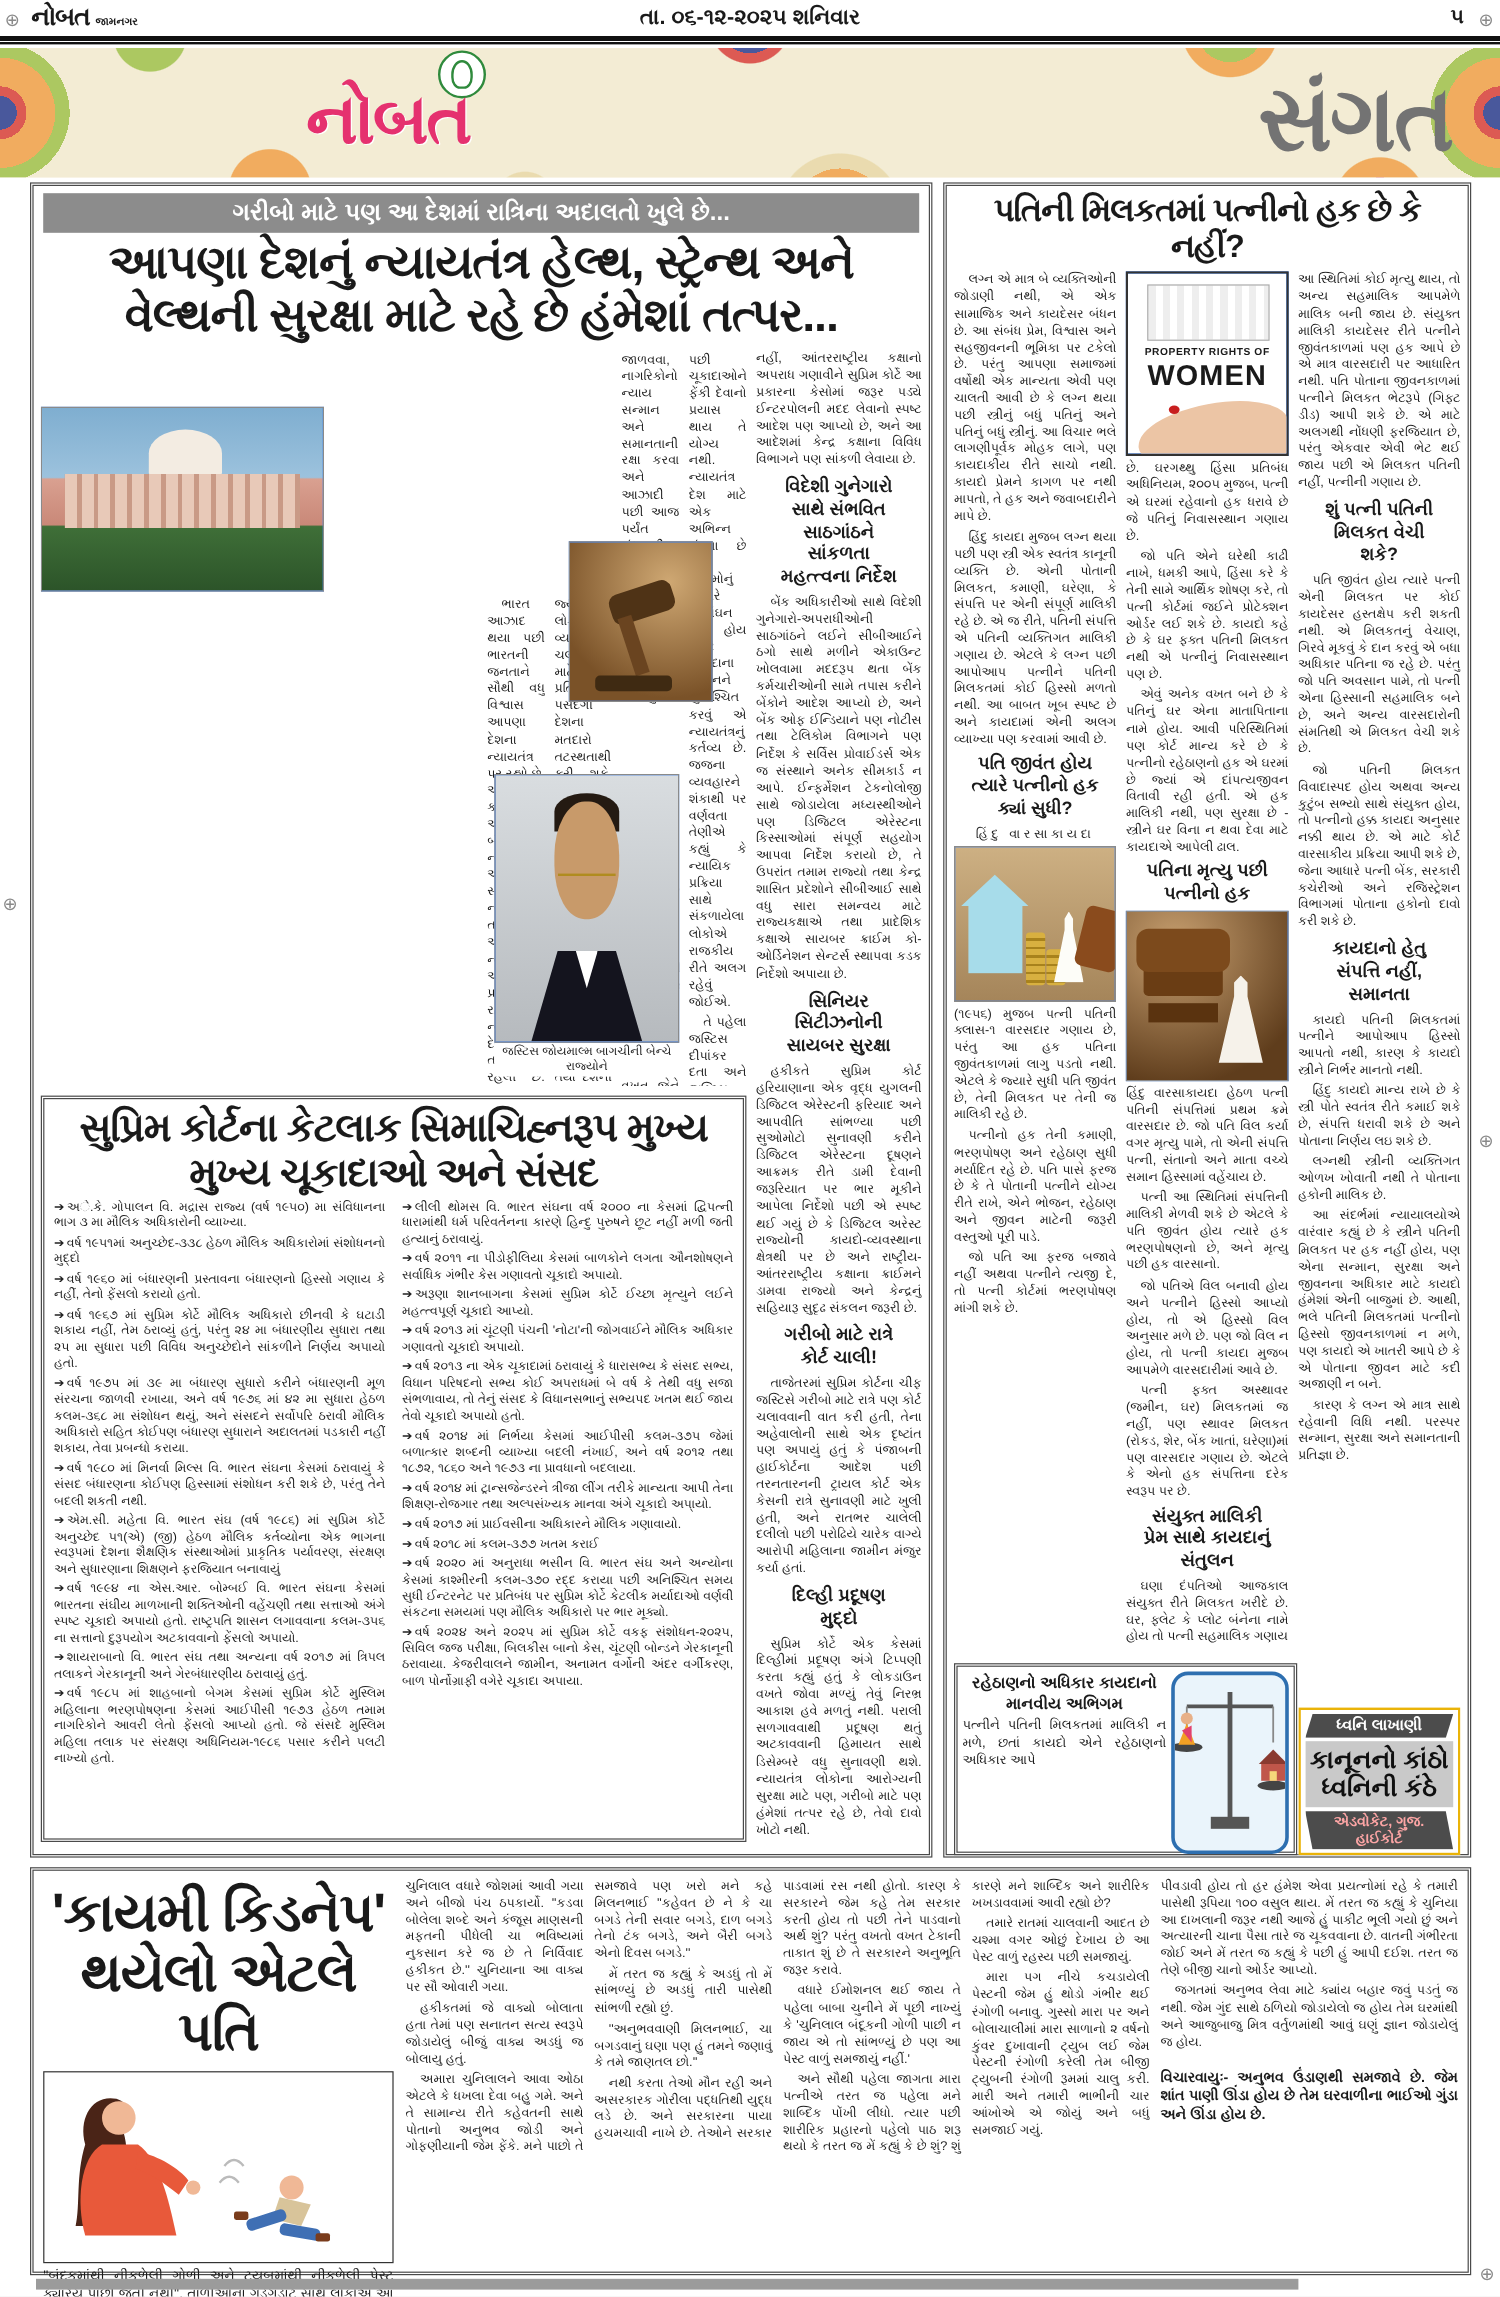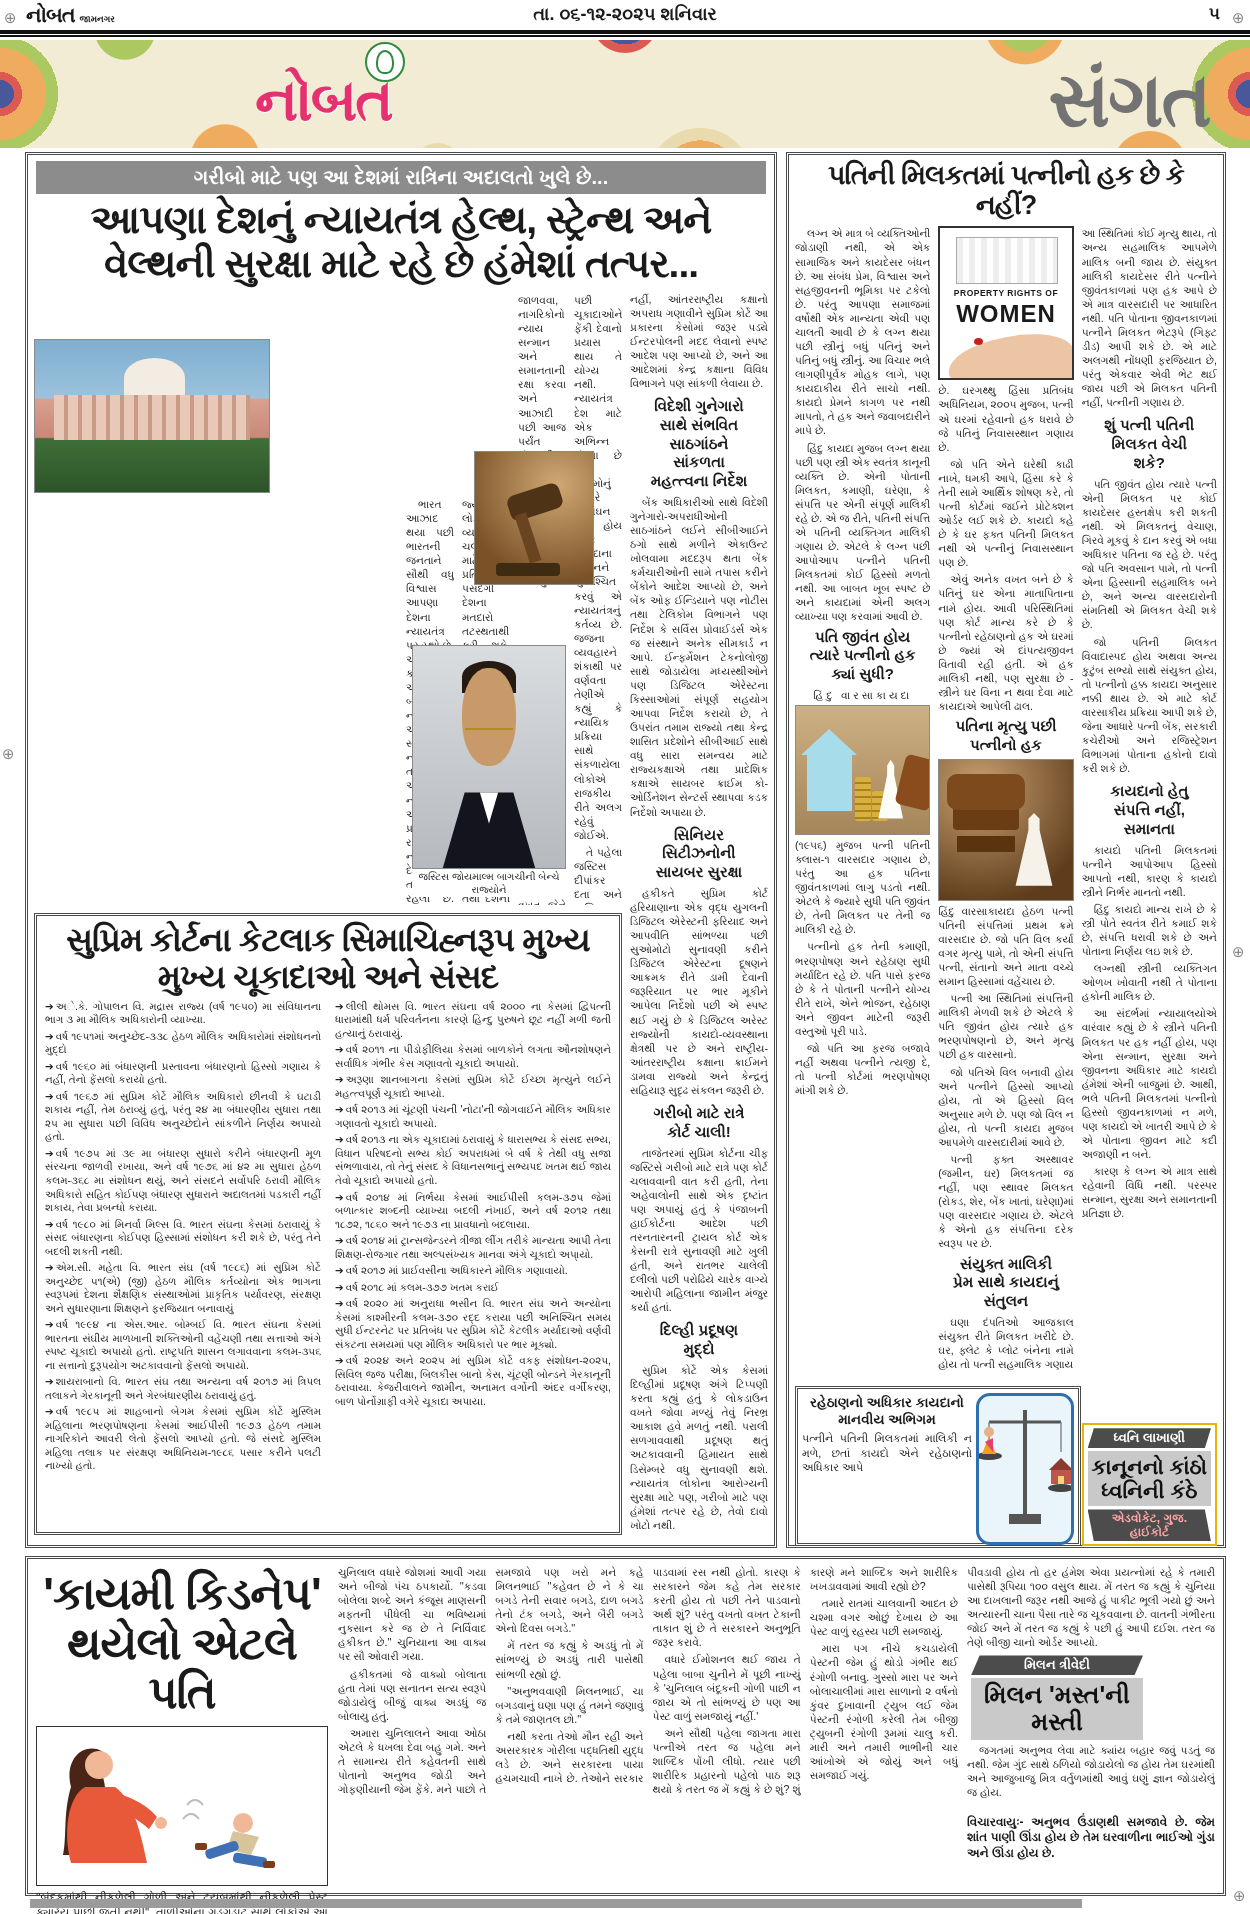--- a/index.html
+++ b/index.html
@@ -353,24 +353,20 @@
         <p class="bt">મેં તરત જ કહ્યું કે અડધું તો મેં સાંભળ્યું છે અડધું તારી પાસેથી સાંભળી રહ્યો છું.</p>
         <p class="bt">''અનુભવવાણી મિલનભાઈ, ચા બગડવાનું ઘણા પણ હું તમને જણાવું કે તમે જાણતલ છો.''</p>
         <p class="bt">નથી કરતા તેઓ મૌન રહી અને અસરકારક ગોરીલા પદ્ધતિથી યુદ્ધ લડે છે. અને સરકારના પાયા હચમચાવી નાખે છે. તેઓને સરકાર પાડવામાં રસ નથી હોતો. કારણ કે સરકારને જેમ કહે તેમ સરકાર કરતી હોય તો પછી તેને પાડવાનો અર્થ શું? પરંતુ વખતો વખત ટેકાની તાકાત શું છે તે સરકારને અનુભૂતિ જરૂર કરાવે.</p>
         <p class="bt">વધારે ઈમોશનલ થઈ જાય તે પહેલા બાબા ચુનીને મેં પૂછી નાખ્યું કે 'ચુનિલાલ બંદૂકની ગોળી પાછી ન જાય એ તો સાંભળ્યું છે પણ આ પેસ્ટ વાળું સમજાયું નહીં.'</p>
         <p class="bt">અને સૌથી પહેલા જાગતા મારા પત્નીએ તરત જ પહેલા મને શાબ્દિક પોંખી લીધો. ત્યાર પછી શારીરિક પ્રહારનો પહેલો પાઠ શરૂ થયો કે તરત જ મેં કહ્યું કે છે શું? શું કારણે મને શાબ્દિક અને શારીરિક ખખડાવવામાં આવી રહ્યો છે?</p>
         <p class="bt">તમારે રાતમાં ચાલવાની આદત છે ચશ્મા વગર ઓછું દેખાય છે આ પેસ્ટ વાળું રહસ્ય પછી સમજાયું.</p>
         <p class="bt">મારા પગ નીચે કચડાયેલી પેસ્ટની જેમ હું થોડો ગંભીર થઈ રંગોળી બનાવુ. ગુસ્સો મારા પર અને બોલાચાલીમાં મારા સાળાનો ૨ વર્ષનો કુંવર દુખાવાની ટ્યુબ લઈ જેમ પેસ્ટની રંગોળી કરેલી તેમ બીજી ટ્યુબની રંગોળી રૂમમાં ચાલુ કરી. મારી અને તમારી ભાભીની ચાર આંખોએ એ જોયું અને બધું સમજાઈ ગયું.</p>
       </div>
       <div class="col" style="width:248px;height:312px;display:flex;flex-direction:column;">
         <p class="bt noind">પીવડાવી હોય તો હર હંમેશ એવા પ્રયત્નોમાં રહે કે તમારી પાસેથી રૂપિયા ૧૦૦ વસુલ થાય. મેં તરત જ કહ્યું કે ચુનિયા આ દાખલાની જરૂર નથી આજે હું પાકીટ ભૂલી ગયો છું અને અત્યારની ચાના પૈસા તારે જ ચૂકવવાના છે. વાતની ગંભીરતા જોઈ અને મેં તરત જ કહ્યું કે પછી હું આપી દઈશ. તરત જ તેણે બીજી ચાનો ઓર્ડર આપ્યો.</p>
-        <div class="byline noborder" style="width:180px;">
-          <div class="rib">મિલન ત્રીવેદી</div>
-          <div class="big" style="font-size:24px;">મિલન 'મસ્ત'ની મસ્તી</div>
-        </div>
         <p class="bt">જગતમાં અનુભવ લેવા માટે ક્યાંય બહાર જવું પડતું જ નથી. જેમ ગુંદ સાથે ઠળિયો જોડાયેલો જ હોય તેમ ઘરમાંથી અને આજુબાજુ મિત્ર વર્તુળમાંથી આવું ઘણું જ્ઞાન જોડાયેલું જ હોય.</p>
         <p class="closing">વિચારવાયુઃ- અનુભવ ઉંડાણથી સમજાવે છે. જેમ શાંત પાણી ઊંડા હોય છે તેમ ઘરવાળીના ભાઈઓ ગુંડા અને ઊંડા હોય છે.</p>
       </div>
     </div>
   </div>
 
   <div id="bottombar"></div>
 </div>
 
 </body></html>

